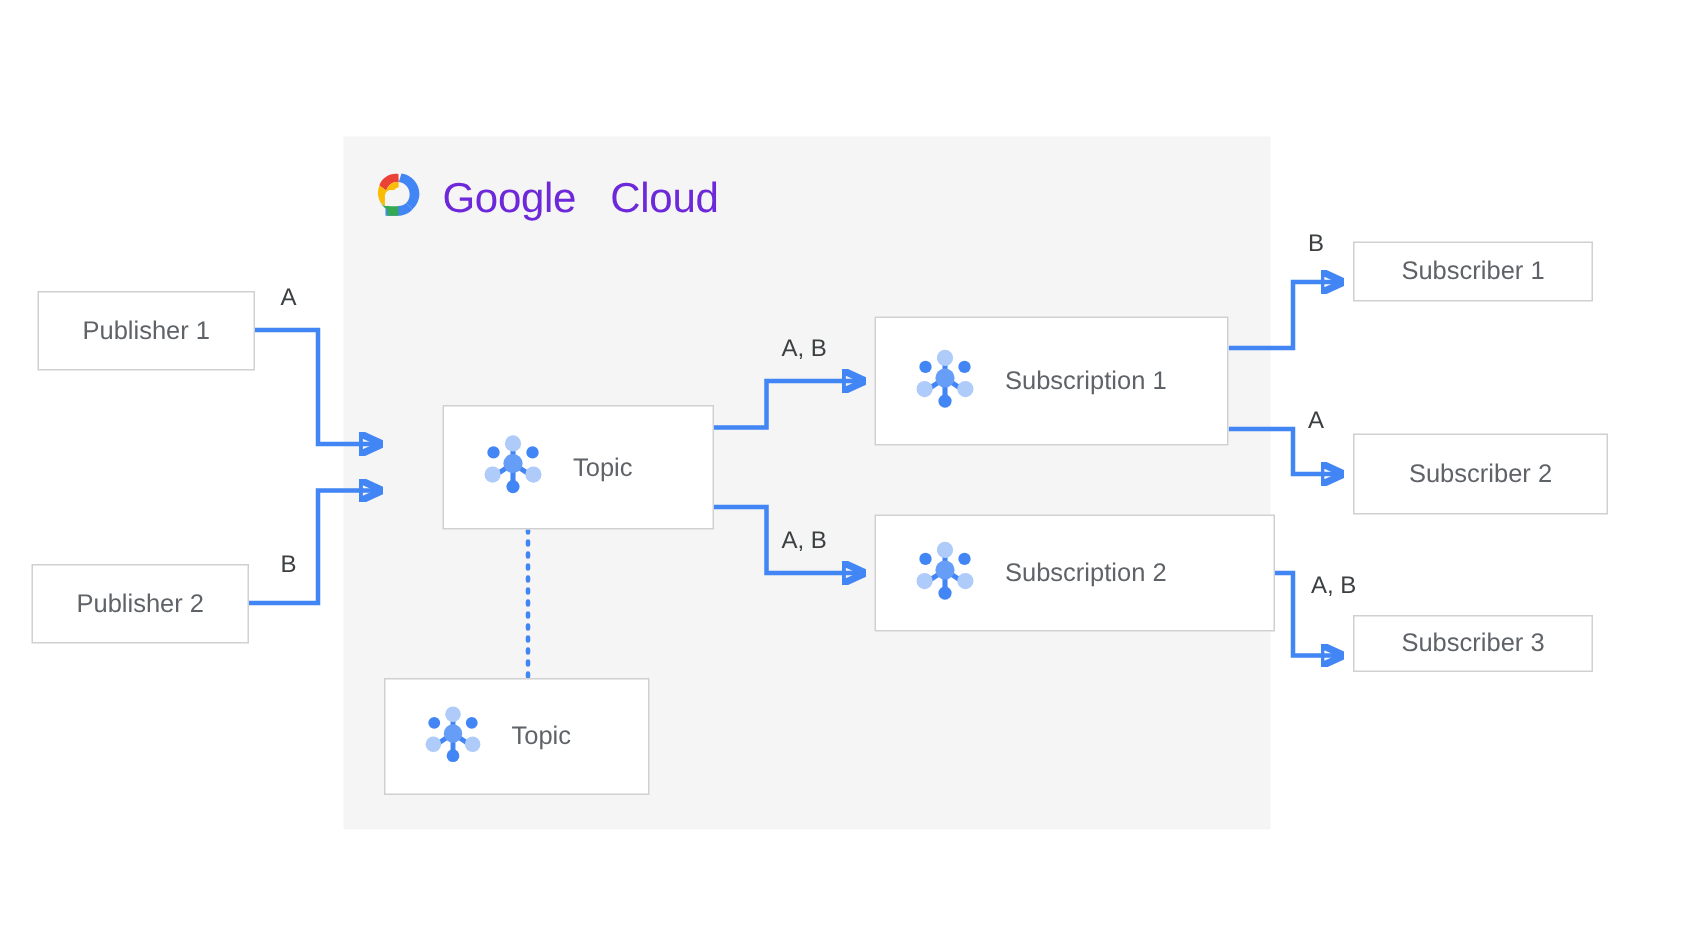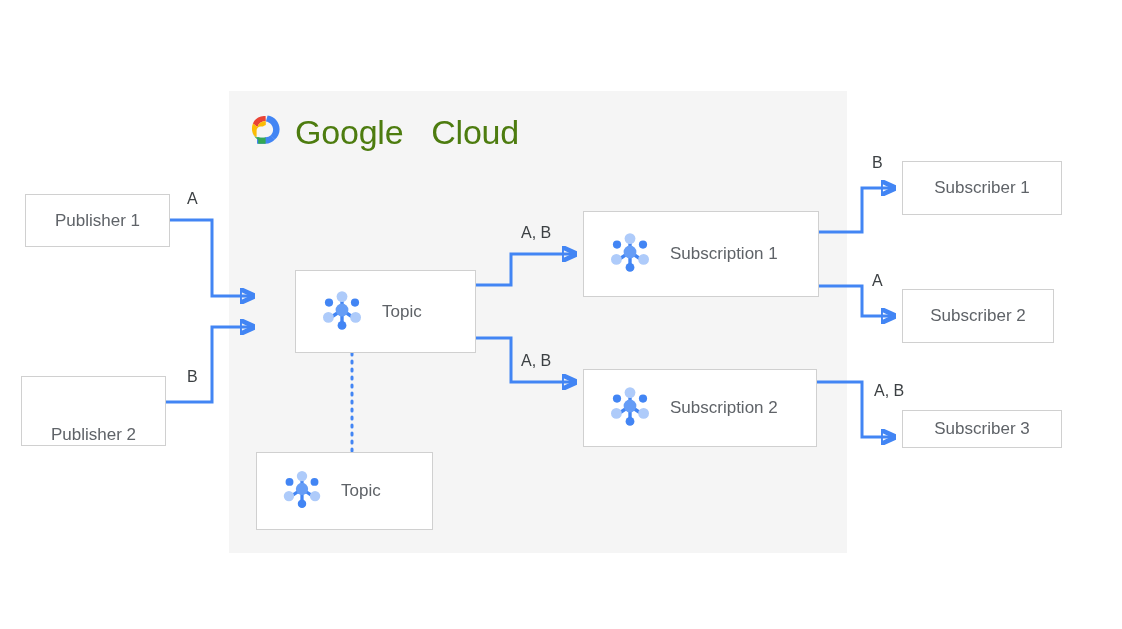--- a/index.html
+++ b/index.html
@@ -31,22 +31,22 @@
   #cloud-logo-row {
     position: absolute;
     left: 243px;
     top: 110px;
     height: 44px;
     display: flex;
     align-items: center;
     gap: 12px;
   }
   #cloud-wordmark {
-    font-size: 34px;
-    color: #4d7c0f;
+    font-size: 28px;
+    color: #6d28d9;
     letter-spacing: -0.2px;
     white-space: nowrap;
   }
 
   
   .node {
     position: absolute;
     background: #ffffff;
     border: 1px solid #d0d0d0;
     display: flex;
@@ -162,21 +162,21 @@
   <div class="edge-label" style="left:872px; top:154px;">B</div>
 
   <div class="edge-label" style="left:872px; top:272px;">A</div>
 
   <div class="edge-label" style="left:874px; top:382px;">A, B</div>
 
   <div class="node centered" style="left:25px; top:194px; width:145px; height:53px;">
     <span class="node-label">Publisher 1</span>
   </div>
 
-  <div class="node centered" style="left:21px; top:376px; width:145px; height:70px;align-items:flex-end;">
+  <div class="node centered" style="left:21px; top:376px; width:145px; height:53px;">
     <span class="node-label">Publisher 2</span>
   </div>
 
   <div class="node" style="left:261px; top:270px; width:181px; height:83px;margin-left:34px;">
     <span class="node-icon">
       <svg width="52" height="52" viewBox="0 0 52 52" aria-hidden="true">
         <line x1="26" y1="26" x2="26" y2="14" stroke="#4285f4" stroke-width="3.4"></line>
         <line x1="26" y1="26" x2="26" y2="39" stroke="#4285f4" stroke-width="3.4"></line>
         <line x1="26" y1="26" x2="14" y2="34" stroke="#4285f4" stroke-width="3.4"></line>
         <line x1="26" y1="26" x2="38" y2="34" stroke="#4285f4" stroke-width="3.4"></line>
@@ -223,44 +223,44 @@
         <circle cx="13.0" cy="18.6" r="4.1" fill="#4285f4"></circle>
         <circle cx="39.0" cy="18.6" r="4.1" fill="#4285f4"></circle>
         <circle cx="12.4" cy="33.4" r="5.4" fill="#aecbfa"></circle>
         <circle cx="39.6" cy="33.4" r="5.4" fill="#aecbfa"></circle>
         <circle cx="26" cy="41.4" r="4.4" fill="#4285f4"></circle>
       </svg>
     </span>
     <span class="node-label">Subscription 1</span>
   </div>
 
-  <div class="node" style="left:583px; top:343px; width:234px; height:78px;margin-top:26px;">
+  <div class="node" style="left:583px; top:343px; width:267px; height:78px;">
     <span class="node-icon">
       <svg width="52" height="52" viewBox="0 0 52 52" aria-hidden="true">
         <line x1="26" y1="26" x2="26" y2="14" stroke="#4285f4" stroke-width="3.4"></line>
         <line x1="26" y1="26" x2="26" y2="39" stroke="#4285f4" stroke-width="3.4"></line>
         <line x1="26" y1="26" x2="14" y2="34" stroke="#4285f4" stroke-width="3.4"></line>
         <line x1="26" y1="26" x2="38" y2="34" stroke="#4285f4" stroke-width="3.4"></line>
         <circle cx="26" cy="26" r="6.4" fill="#669df6"></circle>
         <circle cx="26" cy="12.6" r="5.4" fill="#aecbfa"></circle>
         <circle cx="13.0" cy="18.6" r="4.1" fill="#4285f4"></circle>
         <circle cx="39.0" cy="18.6" r="4.1" fill="#4285f4"></circle>
         <circle cx="12.4" cy="33.4" r="5.4" fill="#aecbfa"></circle>
         <circle cx="39.6" cy="33.4" r="5.4" fill="#aecbfa"></circle>
         <circle cx="26" cy="41.4" r="4.4" fill="#4285f4"></circle>
       </svg>
     </span>
     <span class="node-label">Subscription 2</span>
   </div>
 
-  <div class="node centered" style="left:902px; top:161px; width:160px; height:54px;text-align:center;">
+  <div class="node centered" style="left:902px; top:161px; width:160px; height:40px;text-align:center;">
     <span class="node-label">Subscriber 1</span>
   </div>
 
-  <div class="node centered" style="left:902px; top:289px; width:152px; height:54px;">
+  <div class="node centered" style="left:902px; top:289px; width:170px; height:54px;">
     <span class="node-label">Subscriber 2</span>
   </div>
 
   <div class="node centered" style="left:902px; top:410px; width:160px; height:38px;">
     <span class="node-label">Subscriber 3</span>
   </div>
 
 </div>
 
 </body></html>

